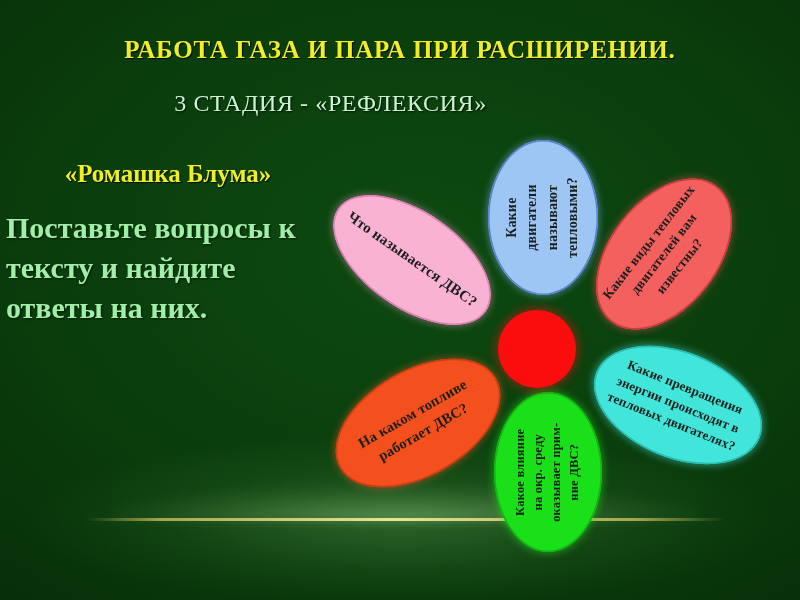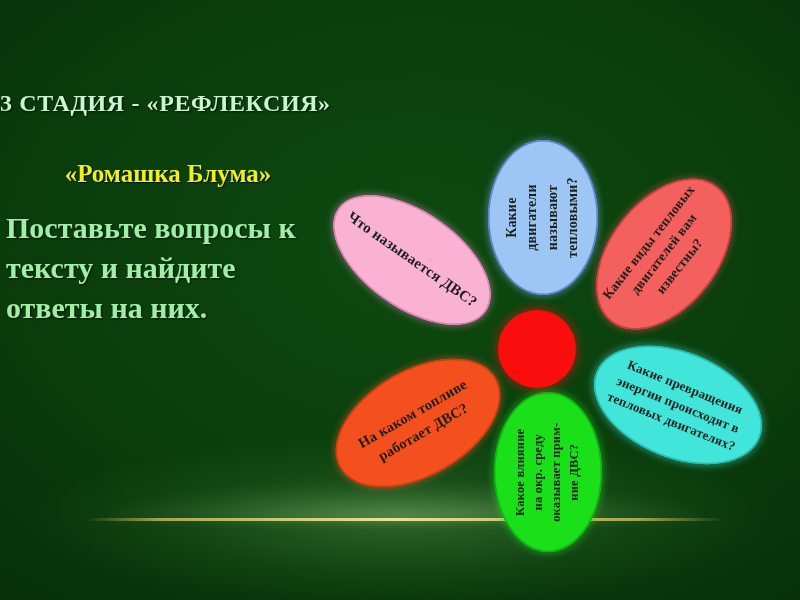--- a/index.html
+++ b/index.html
@@ -54,24 +54,24 @@
     font-size: 25px;
     font-weight: bold;
     letter-spacing: 0.8px;
     text-shadow: 1px 1px 1px rgba(0,0,0,0.85);
     white-space: nowrap;
   }
   .subtitle {
     position: absolute;
     left: 0; top: 90px;
     width: 661px;
-    text-align: left;
+    text-align: center;
     color: #c9f5cf;
     font-size: 24px;
-    font-weight: bold;
+    font-weight: normal;
     letter-spacing: 0.6px;
     text-shadow: 1px 1px 2px rgba(0,0,0,0.8);
     white-space: nowrap;
   }
 
   
   .bloom-label {
     position: absolute;
     left: 8px; top: 160px;
     width: 320px;
@@ -170,20 +170,21 @@
   #flower-center { left: 498px; top: 310px; }
 </style>
 </head>
 <body>
 
 <div id="slide">
 
   <div class="horizon-glow"></div>
   <div class="horizon"></div>
 
+  <div class="title">РАБОТА ГАЗА И ПАРА ПРИ РАСШИРЕНИИ.</div>
   <div class="subtitle">3 СТАДИЯ - «РЕФЛЕКСИЯ»</div>
 
   <div class="bloom-label">«Ромашка Блума»</div>
   <div class="instruction">Поставьте вопросы к тексту и найдите ответы на них.</div>
 
   <div class="petal" id="petal-pink">
     <span class="ptext">Что называется ДВС?</span>
   </div>
 
   <div class="petal" id="petal-blue">

